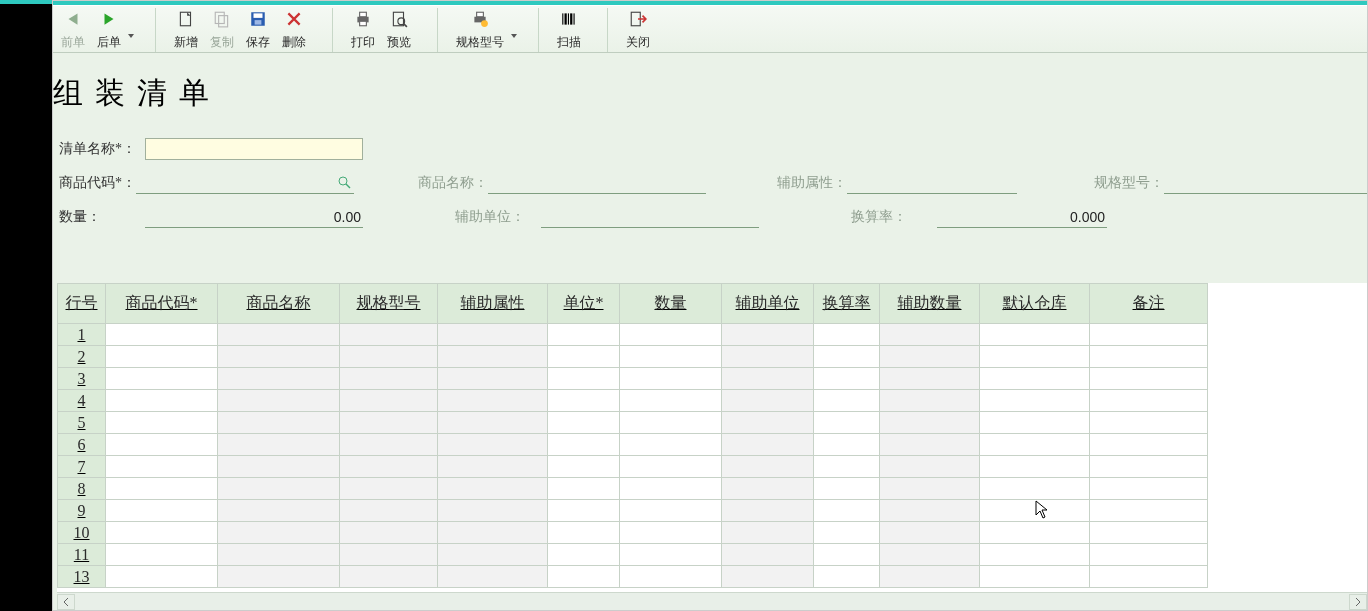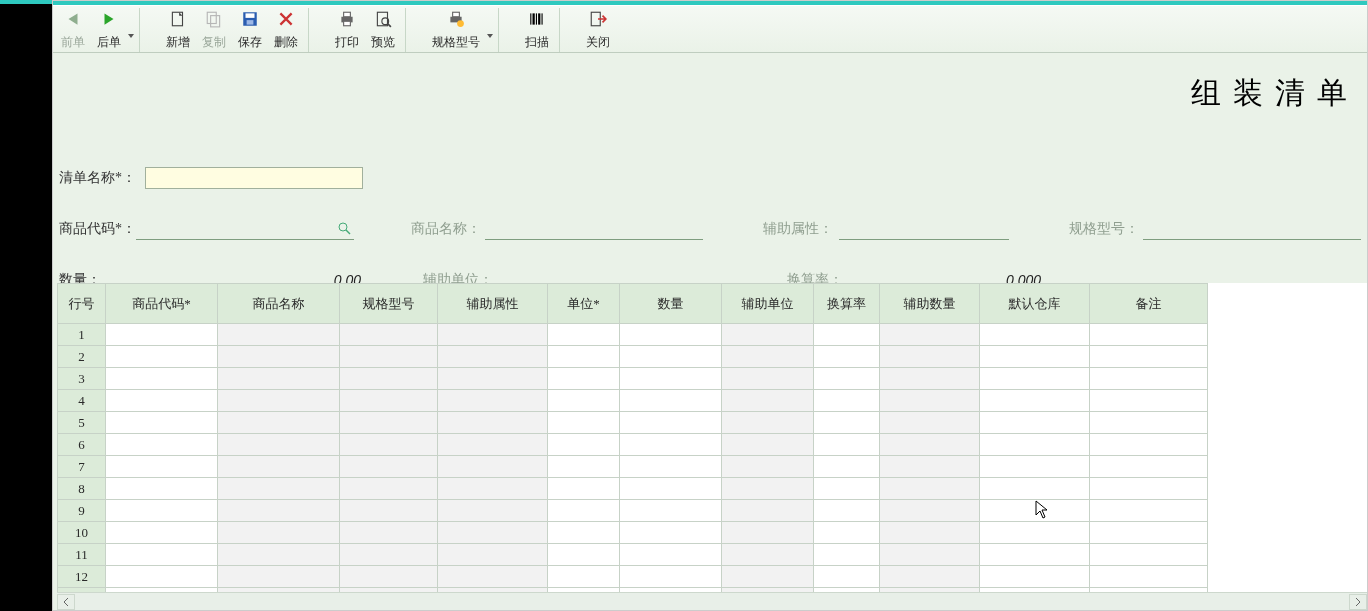--- a/index.html
+++ b/index.html
@@ -39,22 +39,22 @@
     height: 48px;
     display: flex;
     align-items: stretch;
     padding: 2px 2px 0 2px;
     font-size: 12px;
   }
   .tbgrp {
     display: flex;
     align-items: stretch;
     border-right: 1px solid #c7d7c7;
-    padding-right: 4px;
-    margin-right: 20px;
+    padding-right: 20px;
+    margin-right: 12px;
   }
   .tbbtn {
     display: flex;
     flex-direction: column;
     align-items: center;
     justify-content: center;
     padding: 2px 6px;
     cursor: pointer;
     color: #2a2a2a;
     min-width: 36px;
@@ -68,37 +68,36 @@
   .tbdd svg { width:6px; height:4px;}
 
   .content {
     flex: 1 1 auto;
     background: #eaf2e8;
     padding: 16px 0 0 0;
     overflow: hidden;
     position: relative;
   }
   .title {
-    text-align: right;
+    text-align: left;
     font-size: 30px;
     letter-spacing: 12px;
     font-family: Liberation Serif, serif;
-    padding: 4px 8px 24px 0;
+    padding: 4px 0 24px 0;
   }
 
   .form {
     font-size: 14px;
     color: #333;
     padding: 0 6px;
   }
   .formrow {
     display: flex;
-    gap: 60px;
+    gap: 92px;
     margin-bottom: 12px;
-    margin-top: 29px;
   }
   .field {
     display: flex;
     align-items: center;
     min-width: 0;
   }
   .flabel {
     width: 86px;
     white-space: nowrap;
     color: #333;
@@ -118,32 +117,33 @@
     border: 1px solid #a1b09c;
     height: 22px;
   }
   .fwrap { position: relative; display:inline-block; }
   .lkicon {
     position: absolute; right: 2px; top: 2px;
     width: 16px; height: 16px;
     display:flex; align-items:center; justify-content:center;
   }
   .lkicon svg { width:14px; height:14px; }
-  .num { text-align: right; font-style: italic; }
+  .num { text-align: right; }
 
   .gridwrap {
     position: absolute;
     left: 4px; right: 0; top: 230px; bottom: 18px;
     background: #fff;
     overflow: auto;
   }
   .grid {
     border-collapse: collapse;
     table-layout: fixed;
-    font-size: 13px;
+    font-size: 16px;
+    text-decoration: underline;
   }
   .grid th, .grid td {
     border: 1px solid #c7d2c7;
     height: 22px;
     padding: 0;
     text-align: center;
     overflow: hidden;
   }
   .grid thead th {
     background: #dcebd9;
@@ -506,34 +506,20 @@
               <td class="gray"></td>
               <td></td>
               <td></td>
               <td class="gray"></td>
               <td></td>
               <td class="gray"></td>
               <td></td>
               <td></td>
             </tr>
             <tr>
-              <td class="rownum">12</td>
-              <td></td>
-              <td class="gray"></td>
-              <td class="gray"></td>
-              <td class="gray"></td>
-              <td></td>
-              <td></td>
-              <td class="gray"></td>
-              <td></td>
-              <td class="gray"></td>
-              <td></td>
-              <td></td>
-            </tr>
-            <tr>
               <td class="rownum">13</td>
               <td></td>
               <td class="gray"></td>
               <td class="gray"></td>
               <td class="gray"></td>
               <td></td>
               <td></td>
               <td class="gray"></td>
               <td></td>
               <td class="gray"></td>

